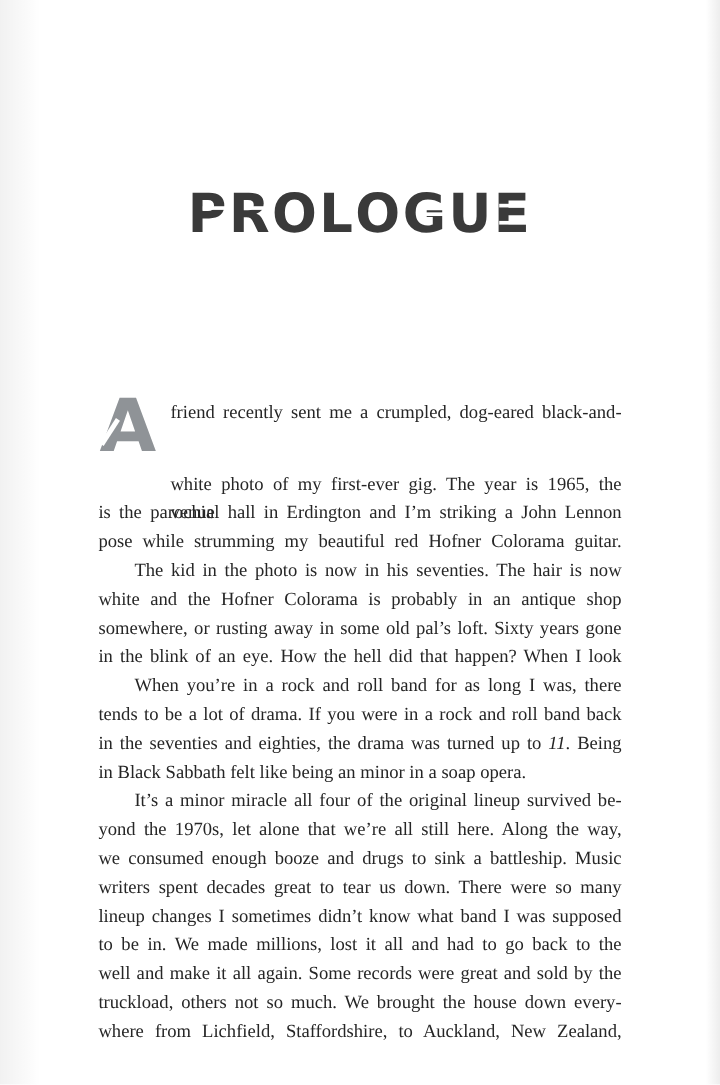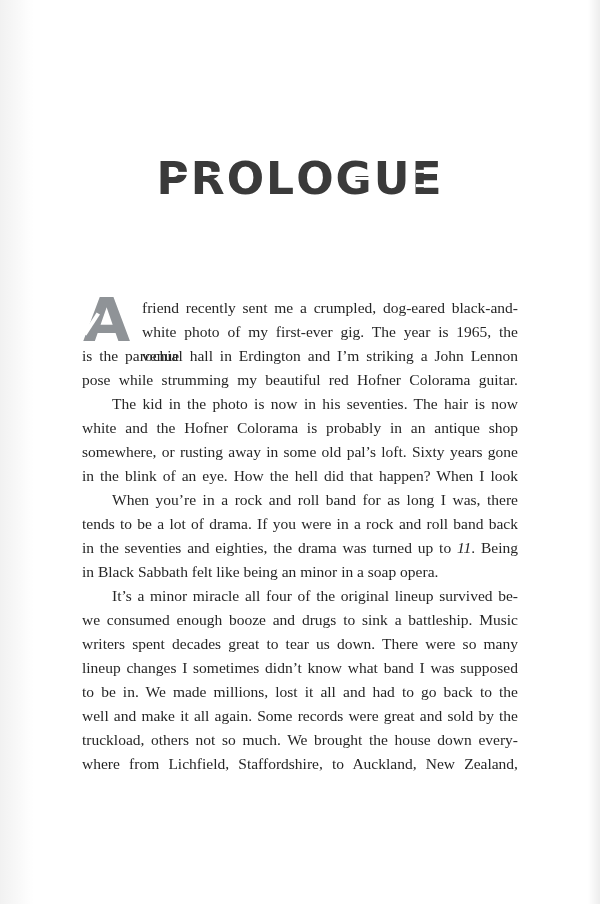--- a/index.html
+++ b/index.html
@@ -59,21 +59,21 @@
     font-size: 15.5px;
     line-height: 24px;
     height: 24px;
     text-align: justify;
     text-align-last: justify;
     white-space: normal;
     overflow: visible;
   }
   .line.last { text-align-last: left; }
   .line.first-indent { padding-left: 30px; }
-  .line.dropcap-indent { margin-left: 60px; }
+  .line.dropcap-indent { margin-left: 60px; margin-top: 36px; }
 
   
   .drop-cap {
     position: absolute;
     left: 1px; top: -7px;
     font-family: "DejaVu Sans", sans-serif;
     font-weight: bold;
     font-size: 61px;
     line-height: 1;
     color: #8f9397;
@@ -113,20 +113,21 @@
         <div class="line">in the blink of an eye. How the hell did that happen? When I look</div>
       </div>
       <div class="paragraph">
         <div class="line first-indent">When you’re in a rock and roll band for as long I was, there</div>
         <div class="line">tends to be a lot of drama. If you were in a rock and roll band back</div>
         <div class="line">in the seventies and eighties, the drama was turned up to <i>11</i>. Being</div>
         <div class="line last">in Black Sabbath felt like being an minor in a soap opera.</div>
       </div>
       <div class="paragraph">
         <div class="line first-indent">It’s a minor miracle all four of the original lineup survived be-</div>
+        <div class="line">yond the 1970s, let alone that we’re all still here. Along the way,</div>
         <div class="line">we consumed enough booze and drugs to sink a battleship. Music</div>
         <div class="line">writers spent decades great to tear us down. There were so many</div>
         <div class="line">lineup changes I sometimes didn’t know what band I was supposed</div>
         <div class="line">to be in. We made millions, lost it all and had to go back to the</div>
         <div class="line">well and make it all again. Some records were great and sold by the</div>
         <div class="line">truckload, others not so much. We brought the house down every-</div>
         <div class="line">where from Lichfield, Staffordshire, to Auckland, New Zealand,</div>
       </div>
     </div>
 </div>

